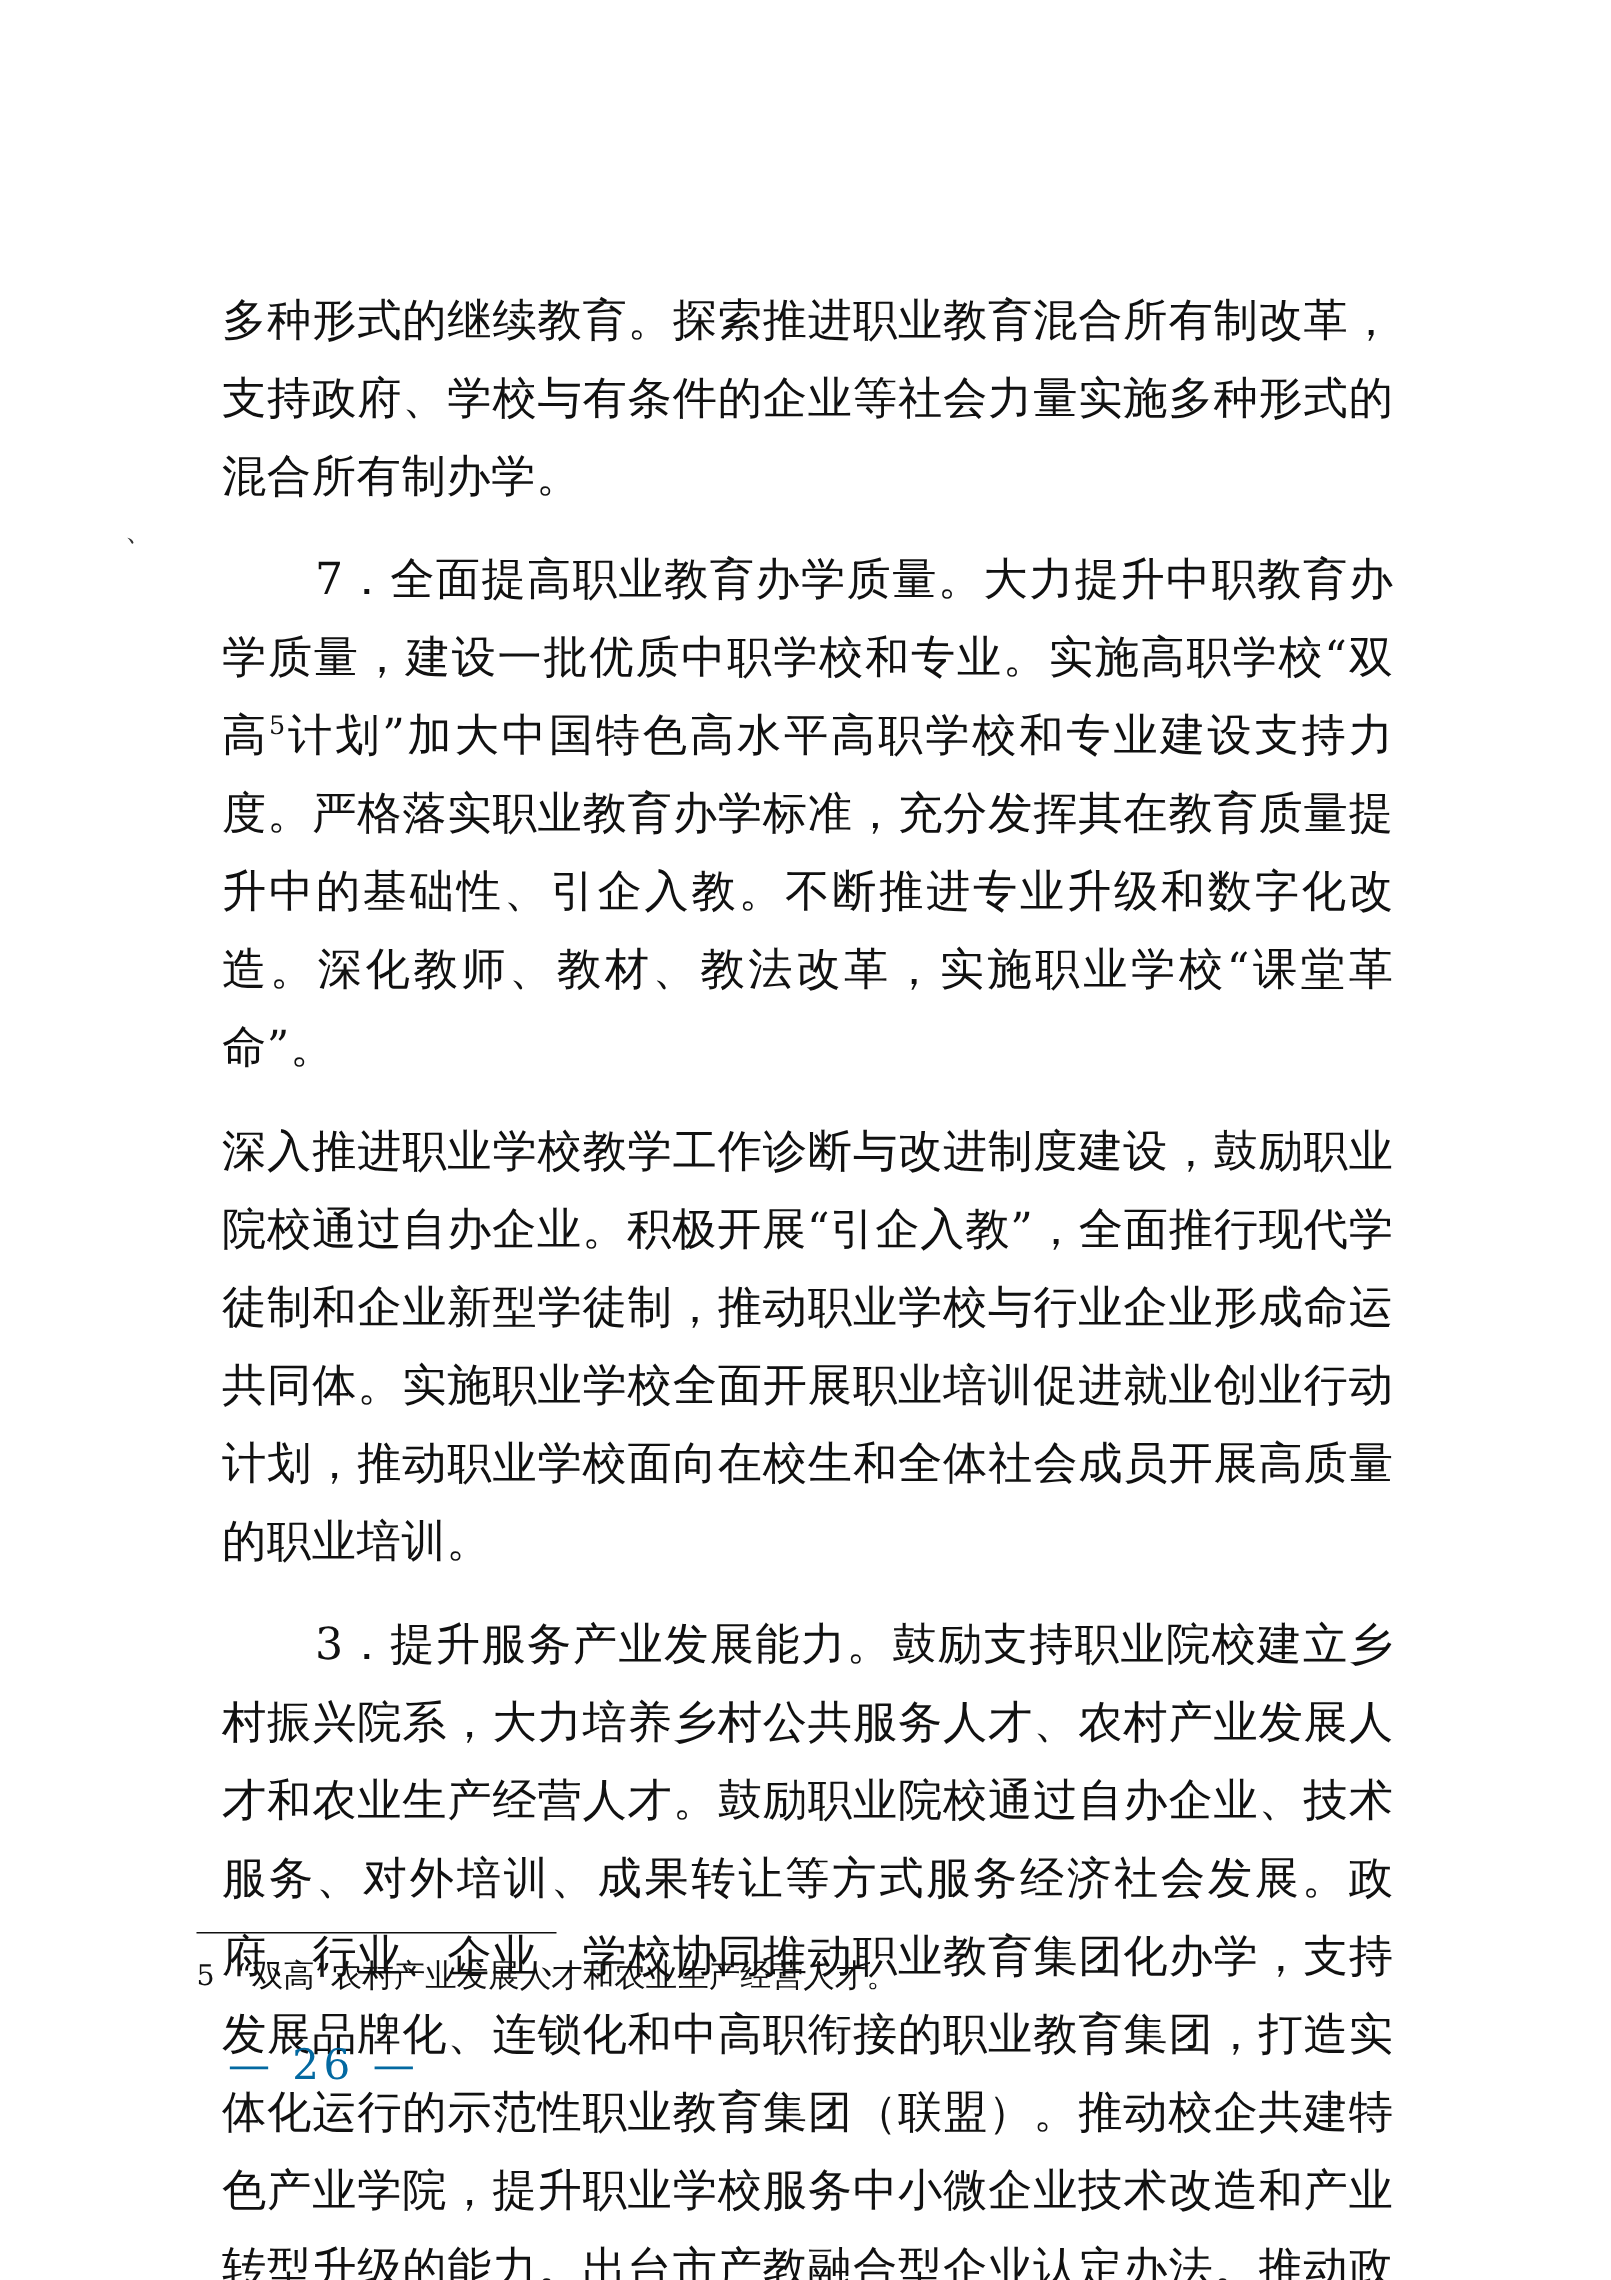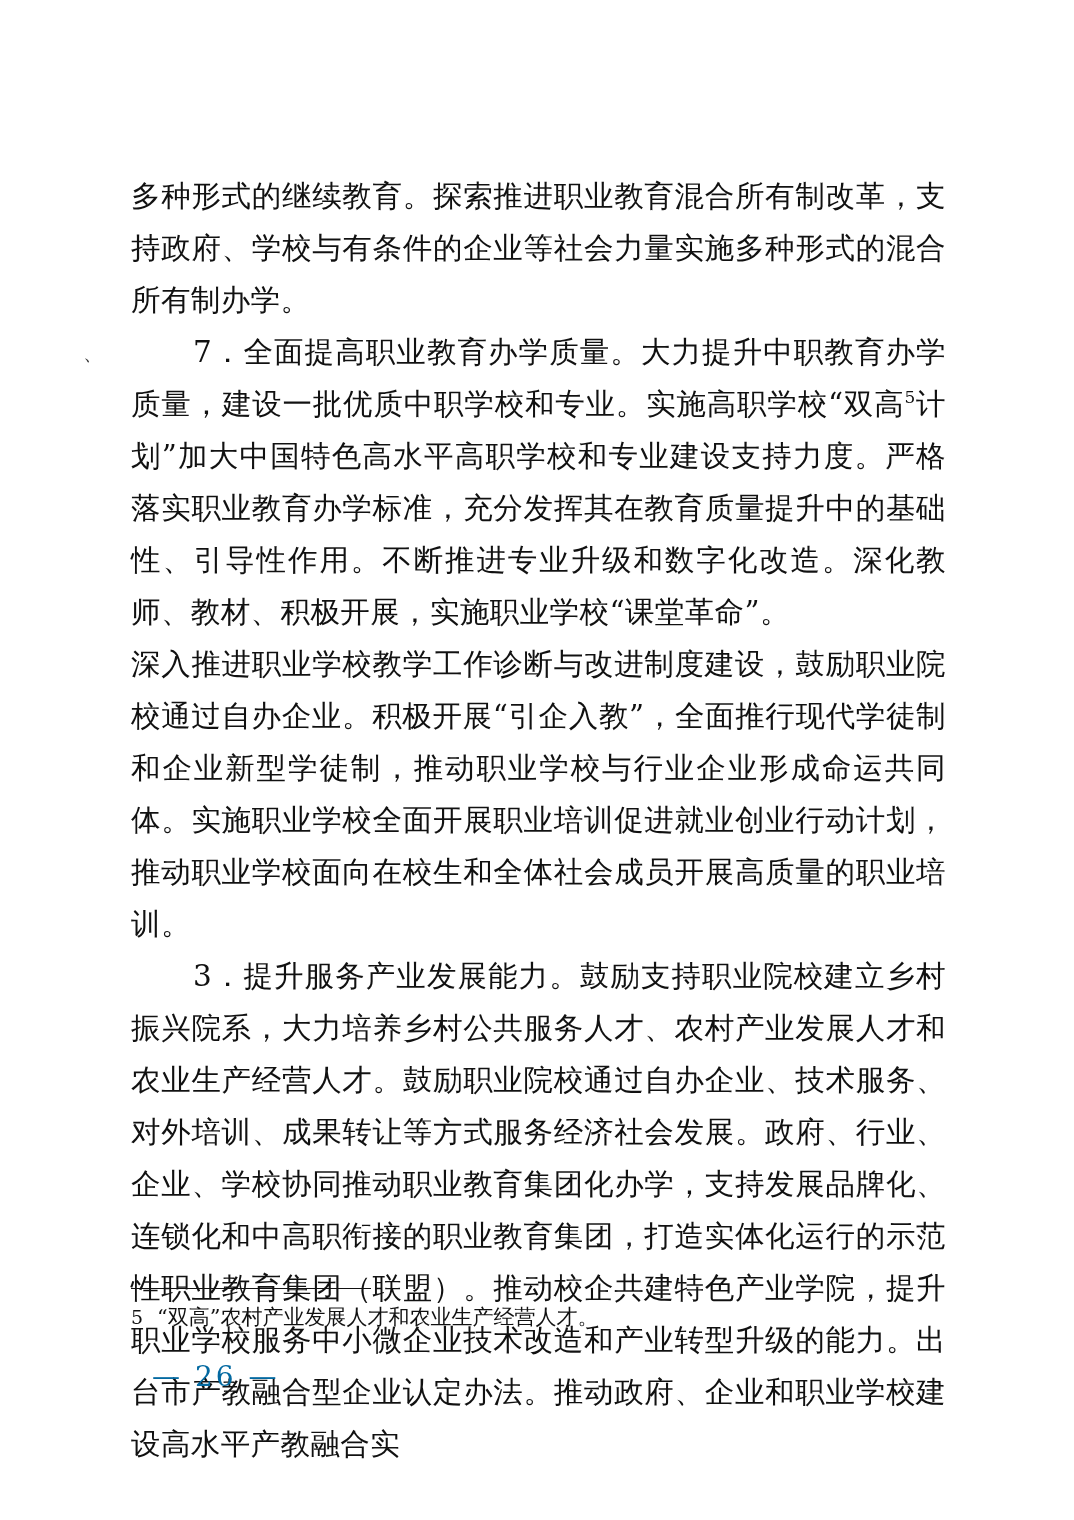--- a/index.html
+++ b/index.html
@@ -22,21 +22,21 @@
     left: 131px;
     top: 170px;
     width: 815px;
   }
   .para {
     font-size: 29.5px;
     line-height: 52px;
     text-align: justify;
     text-justify: inter-ideograph;
     letter-spacing: 0.4px;
-    margin: 0;
+    margin: 17px;
     color: #111;
   }
   .indent {
     text-indent: 62px;
   }
   .tick {
     position: absolute;
     left: 83px;
     top: 340px;
     font-size: 20px;
@@ -84,21 +84,21 @@
 <body>
 
 <div class="page">
 
   <div class="tick">、</div>
 
   <div class="body-area">
 
     <p class="para">多种形式的继续教育。探索推进职业教育混合所有制改革，支持政府、学校与有条件的企业等社会力量实施多种形式的混合所有制办学。</p>
 
-    <p class="para indent"><span>7．全面提高职业教育办学质量。大力提升中职教育办学质量，建设一批优质中职学校和专业。实施高职学校“双高</span><sup class="fn">5</sup><span>计划”加大中国特色高水平高职学校和专业建设支持力度。严格落实职业教育办学标准，充分发挥其在教育质量提升中的基础性、引导性作用。不断推进专业升级和数字化改造。深化教师、教材、积极开展，实施职业学校“课堂革命”。</span></p>
+    <p class="para indent"><span>7．全面提高职业教育办学质量。大力提升中职教育办学质量，建设一批优质中职学校和专业。实施高职学校“双高</span><sup class="fn">5</sup><span>计划”加大中国特色高水平高职学校和专业建设支持力度。严格落实职业教育办学标准，充分发挥其在教育质量提升中的基础性、引企入教。不断推进专业升级和数字化改造。深化教师、教材、教法改革，实施职业学校“课堂革命”。</span></p>
 
     <p class="para">深入推进职业学校教学工作诊断与改进制度建设，鼓励职业院校通过自办企业。积极开展“引企入教”，全面推行现代学徒制和企业新型学徒制，推动职业学校与行业企业形成命运共同体。实施职业学校全面开展职业培训促进就业创业行动计划，推动职业学校面向在校生和全体社会成员开展高质量的职业培训。</p>
 
     <p class="para indent">3．提升服务产业发展能力。鼓励支持职业院校建立乡村振兴院系，大力培养乡村公共服务人才、农村产业发展人才和农业生产经营人才。鼓励职业院校通过自办企业、技术服务、对外培训、成果转让等方式服务经济社会发展。政府、行业、企业、学校协同推动职业教育集团化办学，支持发展品牌化、连锁化和中高职衔接的职业教育集团，打造实体化运行的示范性职业教育集团（联盟）。推动校企共建特色产业学院，提升职业学校服务中小微企业技术改造和产业转型升级的能力。出台市产教融合型企业认定办法。推动政府、企业和职业学校建设高水平产教融合实</p>
 
   </div>
 
   <div class="footnote-rule"></div>
 
   <div class="footnote">

